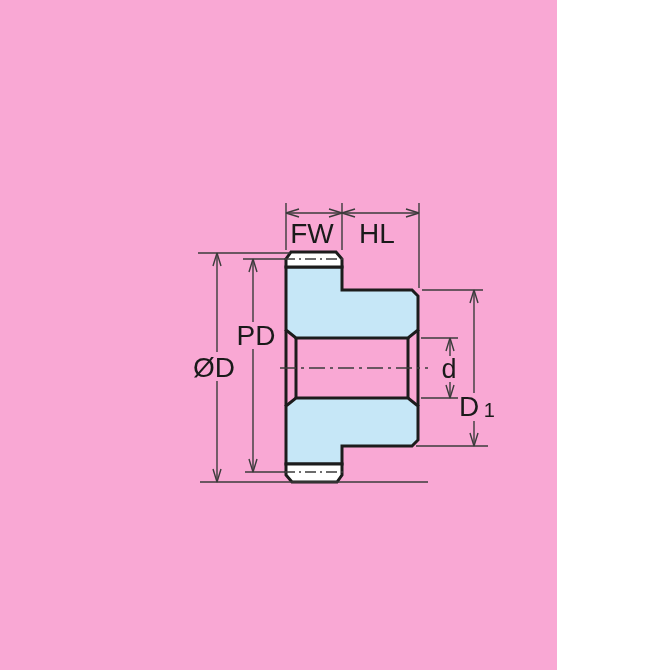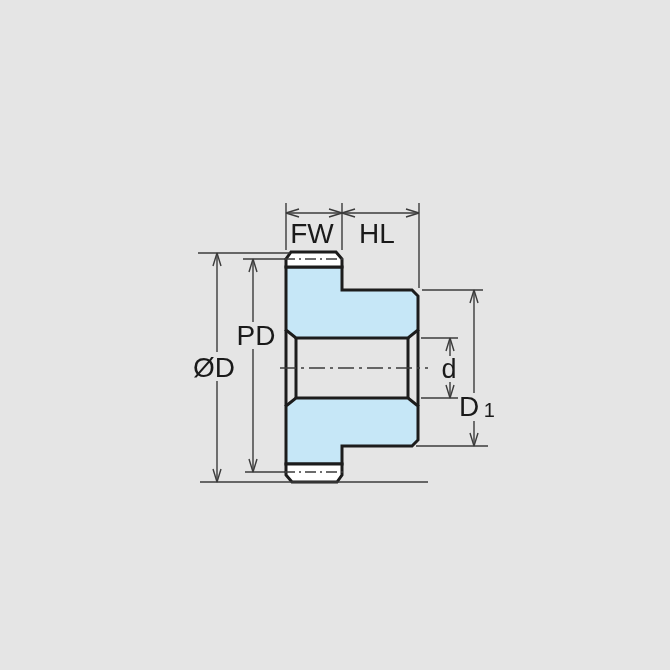--- a/index.html
+++ b/index.html
@@ -2,23 +2,23 @@
 <html><head>
 <meta charset="utf-8">
 <style>
   html, body {
     margin: 0;
     padding: 0;
     background: #ffffff;
   }
   .canvas {
     position: relative;
-    width: 670px;
+    width: 557px;
     height: 670px;
-    background: #e5e5e5;
+    background: #f9a8d4;
     font-family: "Liberation Sans", sans-serif;
   }
   svg text {
     font-family: "Liberation Sans", sans-serif;
     fill: #1a1a1a;
   }
   .dim-label {
     font-size: 28px;
   }
   .dim-label-small {

